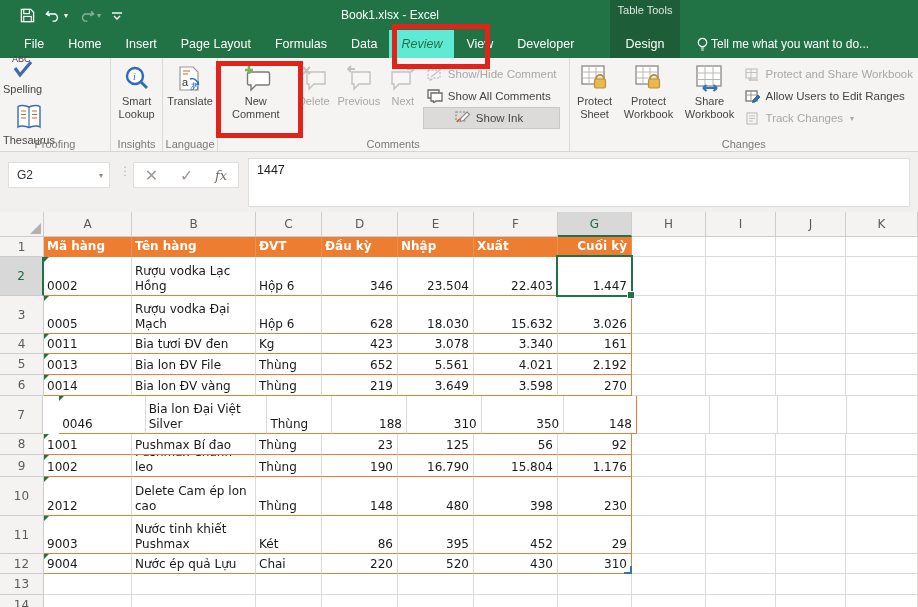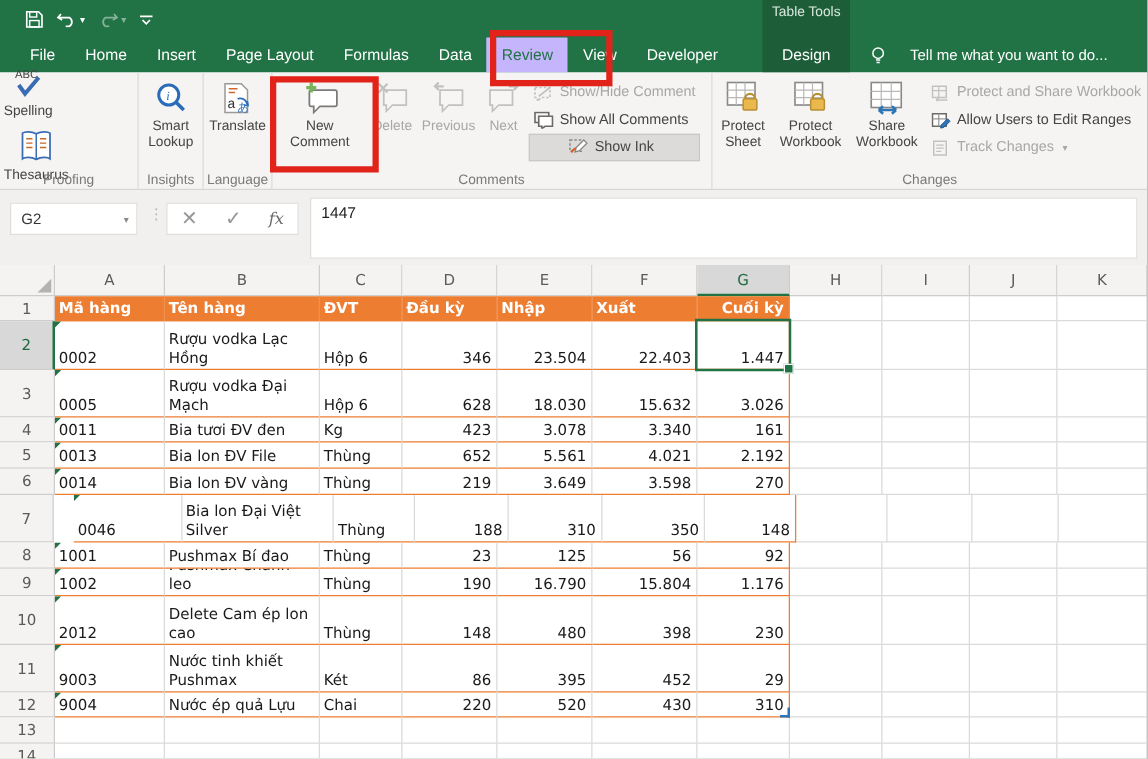--- a/index.html
+++ b/index.html
@@ -10,23 +10,23 @@
   .ttband{position:absolute;left:610px;top:0;width:70px;height:58px;background:#1d5e38;}
   .tt-label{position:absolute;left:610px;top:4px;width:70px;text-align:center;color:#d9e8df;font-size:11px;}
   .titlebar{position:absolute;left:0;top:0;width:918px;height:30px;display:flex;align-items:center;color:#fff;}
   .qat{display:flex;align-items:center;gap:10px;padding-left:20px;}
   .qat .qbtn{display:flex;align-items:center;color:#fff;}
   .qat .dim{opacity:.45;}
   .caret{font-size:8px;margin-left:2px;color:#fff;}
   .wintitle{position:absolute;left:300px;top:0;width:180px;height:30px;line-height:30px;text-align:center;font-size:12px;color:#fff;}
   .tabrow{position:absolute;left:0;top:30px;width:918px;height:28px;display:flex;align-items:stretch;padding-left:12px;box-sizing:border-box;color:#fff;font-size:12.5px;}
   .tab{padding:0 12px;line-height:28px;cursor:default;white-space:nowrap;}
-  .tab.active{background:#c4b5fd;color:#217346;}
+  .tab.active{background:#5eead4;color:#217346;font-style:italic;}
   .tab.contextual{position:absolute;left:610px;top:0;width:70px;text-align:center;padding:0;}
-  .tellme{position:absolute;left:696px;top:0;height:28px;display:flex;align-items:center;gap:19px;color:#fff;}
+  .tellme{position:absolute;left:696px;top:0;height:28px;display:flex;align-items:center;gap:2px;color:#fff;}
   .tellme span{font-size:12px;}
   
   .ribbon{position:absolute;left:0;top:58px;width:918px;height:94px;background:#f5f4f2;border-bottom:1px solid #d8d6d4;display:flex;box-sizing:border-box;}
   .rgroup{position:relative;display:flex;align-items:flex-start;padding:2px 1px 14px 1px;border-right:1px solid #dcdad8;box-sizing:border-box;}
   .glabel{position:absolute;bottom:1px;left:0;right:0;text-align:center;font-size:11px;color:#7c7a78;}
   .rbtn{display:flex;flex-direction:column;align-items:center;justify-content:flex-start;height:70px;padding:3px 2px;font-size:11px;line-height:13px;text-align:center;color:#454545;box-sizing:border-box;}
   .rbtn .ric{height:30px;display:flex;align-items:center;justify-content:center;margin-bottom:2px;}
   .rbtn.dis{color:#a9a7a5;}
   .scol{display:flex;flex-direction:column;justify-content:flex-start;padding-top:3px;}
   .sbtn{display:flex;align-items:center;gap:5px;font-size:11.5px;height:22px;padding:0 4px;color:#454545;white-space:nowrap;}
@@ -98,20 +98,21 @@
             </svg>
           <span class="caret">▾</span>
         </span>
         <span class="qbtn">
           <svg width="12" height="12" viewBox="0 0 12 12">
               <path d="M1 4 h10" stroke="#fff" stroke-width="1.4"></path>
               <path d="M3 7 l3 3 l3-3" fill="none" stroke="#fff" stroke-width="1.4"></path>
             </svg>
         </span>
       </div>
+      <div class="wintitle">Book1.xlsx - Excel</div>
     </div>
 
     <div class="tabrow">
       <span class="tab">File</span>
       <span class="tab">Home</span>
       <span class="tab">Insert</span>
       <span class="tab">Page Layout</span>
       <span class="tab">Formulas</span>
       <span class="tab">Data</span>
       <span class="tab active">Review</span>

